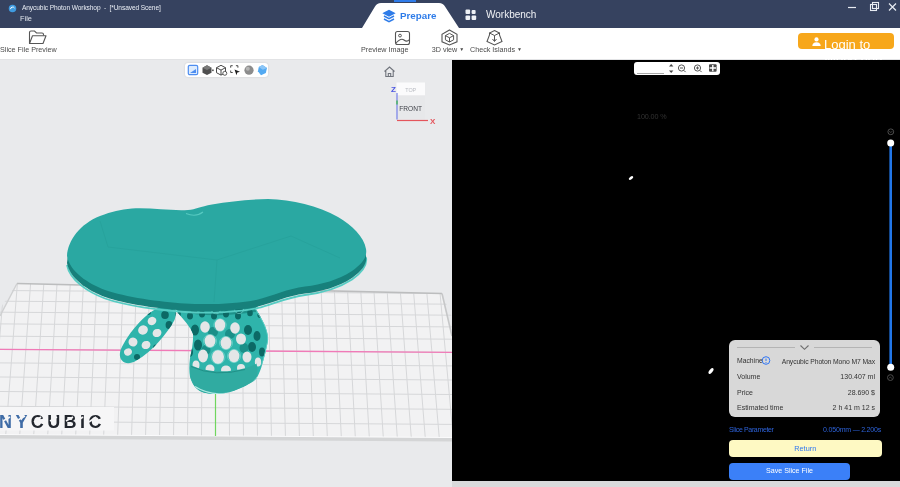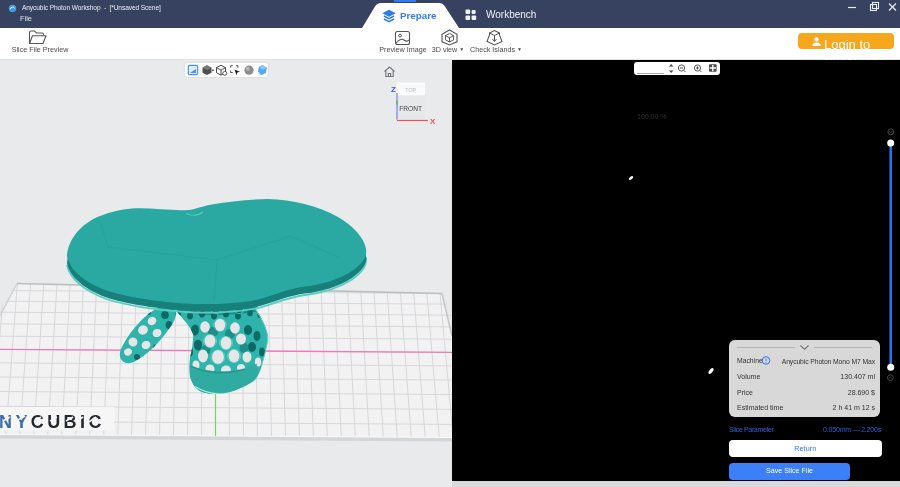--- a/index.html
+++ b/index.html
@@ -44,28 +44,28 @@
   <rect x="6.6" y="6.4" width="4.6" height="4.6" rx="1" fill="#eef1f6"></rect>
 </svg>
 <div class="abs" style="left:486px;top:9px;font-size:10px;color:#f0f2f6;">Workbench</div>
 
 <div class="abs" style="left:0;top:28px;width:900px;height:32px;background:#ffffff;border-bottom:1px solid #e2e3e5;box-sizing:border-box;"></div>
 
 <svg class="abs" style="left:27px;top:29px;" width="21" height="17" viewBox="0 0 21 17">
   <path d="M2.5,14.5 L2.5,3.5 Q2.5,2 4,2 L7.5,2 L9.5,4 L15,4 Q16.5,4 16.5,5.5 L16.5,6.5" fill="none" stroke="#555" stroke-width="1.1"></path>
   <path d="M2.5,14.5 L5.5,6.8 L19,6.8 L16,14.5 Z" fill="none" stroke="#555" stroke-width="1.1" stroke-linejoin="round"></path>
 </svg>
-<div class="abs" style="left:0px;top:45px;width:80px;text-align:center;font-size:7.2px;color:#4a4a4a;">Slice File Preview</div>
+<div class="abs" style="left:0px;top:45px;width:80px;font-size:7.2px;color:#4a4a4a;">Slice File Preview</div>
 
 <svg class="abs" style="left:394px;top:30px;" width="18" height="16" viewBox="0 0 18 16">
   <rect x="1.5" y="1.5" width="14" height="13" rx="2" fill="none" stroke="#555" stroke-width="1.1"></rect>
   <circle cx="6" cy="5.6" r="1.4" fill="none" stroke="#555" stroke-width="1"></circle>
   <path d="M2,13 Q7,7.5 10,10 Q13,12.5 15.5,9.5" fill="none" stroke="#555" stroke-width="1.1"></path>
 </svg>
-<div class="abs" style="left:361px;top:45px;width:84px;text-align:center;font-size:7.2px;color:#4a4a4a;">Preview Image</div>
+<div class="abs" style="left:361px;top:45px;width:84px;font-size:7.2px;color:#4a4a4a;">Preview Image</div>
 
 <svg class="abs" style="left:440px;top:29px;" width="19" height="17" viewBox="0 0 19 17">
   <path d="M9.5,1 L17,5.2 L17,12.8 L9.5,16 L2,12.8 L2,5.2 Z" fill="none" stroke="#555" stroke-width="1.1"></path>
   <path d="M9.5,4.4 L13.6,6.6 L13.6,10.8 L9.5,13 L5.4,10.8 L5.4,6.6 Z M5.4,6.6 L9.5,8.8 L13.6,6.6 M9.5,8.8 L9.5,13" fill="none" stroke="#555" stroke-width="1"></path>
 </svg>
 <div class="abs" style="left:420px;top:45px;width:56px;text-align:center;font-size:7.2px;color:#4a4a4a;">3D view <span style="font-size:5px;vertical-align:1px;">▼</span></div>
 
 <svg class="abs" style="left:485px;top:29px;" width="19" height="17" viewBox="0 0 19 17">
   <path d="M9.5,1.5 L14.5,4 L14.5,6 L17,12.5 L9.5,16 L2,12.5 L4.5,6 L4.5,4 Z" fill="none" stroke="#555" stroke-width="1.05"></path>
   <path d="M4.5,4 L9.5,6.5 L14.5,4 M9.5,6.5 L9.5,12" fill="none" stroke="#555" stroke-width="1"></path>
@@ -323,16 +323,16 @@
 <div class="abs" style="left:737px;top:373px;font-size:7px;color:#333;">Volume</div>
 <div class="abs" style="left:729px;top:373px;width:146px;text-align:right;font-size:7px;color:#333;">130.407 ml</div>
 <div class="abs" style="left:737px;top:388.5px;font-size:7px;color:#333;">Price</div>
 <div class="abs" style="left:729px;top:388.5px;width:146px;text-align:right;font-size:7px;color:#333;">28.690 $</div>
 <div class="abs" style="left:737px;top:404px;font-size:7px;color:#333;">Estimated time</div>
 <div class="abs" style="left:729px;top:404px;width:146px;text-align:right;font-size:7px;color:#333;">2 h 41 m 12 s</div>
 
 <div class="abs" style="left:729px;top:426px;font-size:7px;letter-spacing:-0.35px;color:#2d62d8;">Slice Parameter</div>
 <div class="abs" style="left:760px;top:426px;width:121px;text-align:right;font-size:7px;letter-spacing:-0.2px;color:#2d62d8;">0.050mm — 2.200s</div>
 
-<div class="abs" style="left:729px;top:440px;width:152.5px;height:17px;background:#ffffff;border-radius:4px;line-height:17px;text-align:center;font-size:7.3px;color:#2f77f0;">Return</div>
+<div class="abs" style="left:729px;top:440px;width:152.5px;height:17px;background:#fef9c3;border-radius:4px;line-height:17px;text-align:center;font-size:7.3px;color:#2f77f0;">Return</div>
 <div class="abs" style="left:729px;top:462.5px;width:121px;height:17px;background:#3b80f8;border-radius:4px;line-height:17px;text-align:center;font-size:7.1px;color:#fff;">Save Slice File</div>
 
 <div class="abs" style="left:452px;top:481px;width:448px;height:6px;background:#d9dadb;"></div>
 
 </body></html>

